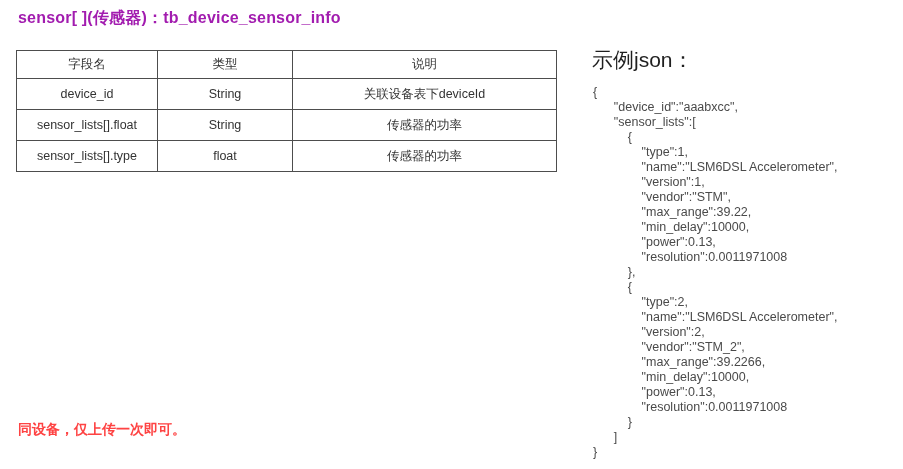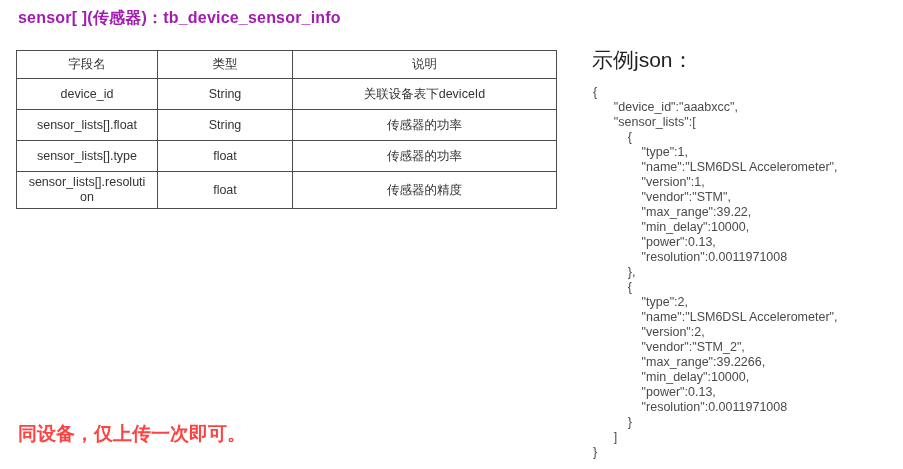--- a/index.html
+++ b/index.html
@@ -39,21 +39,21 @@
     font-size: 21px; font-weight: normal; color: #1f1f1f;
   }
   .json-block {
     position: absolute; left: 593px; top: 85px;
     font-size: 12.5px; line-height: 15px; color: #4a4a4a;
     white-space: pre;
     font-family: "Liberation Sans", sans-serif;
   }
   .note {
     position: absolute; left: 18px; top: 421px;
-    font-size: 19px; font-weight: bold; color: #fe4343;
+    font-size: 14px; font-weight: bold; color: #fe4343;
   }
 </style>
 </head>
 <body>
 
 <h1 class="title">sensor[ ](传感器)：tb_device_sensor_info</h1>
 
 <table class="fields">
   <colgroup>
       <col class="c1">
@@ -76,25 +76,20 @@
     <tr class="r1">
       <td class="c1">sensor_lists[].float</td>
       <td>String</td>
       <td>传感器的功率</td>
     </tr>
     <tr class="r1">
       <td class="c1">sensor_lists[].type</td>
       <td>float</td>
       <td>传感器的功率</td>
     </tr>
-    <tr class="r2">
-      <td class="c1">sensor_lists[].resolution</td>
-      <td>float</td>
-      <td>传感器的精度</td>
-    </tr>
   </tbody>
 </table>
 
 <div class="sample-heading">示例json：</div>
 
 <div class="json-block">{
       "device_id":"aaabxcc",
       "sensor_lists":[
           {
               "type":1,

